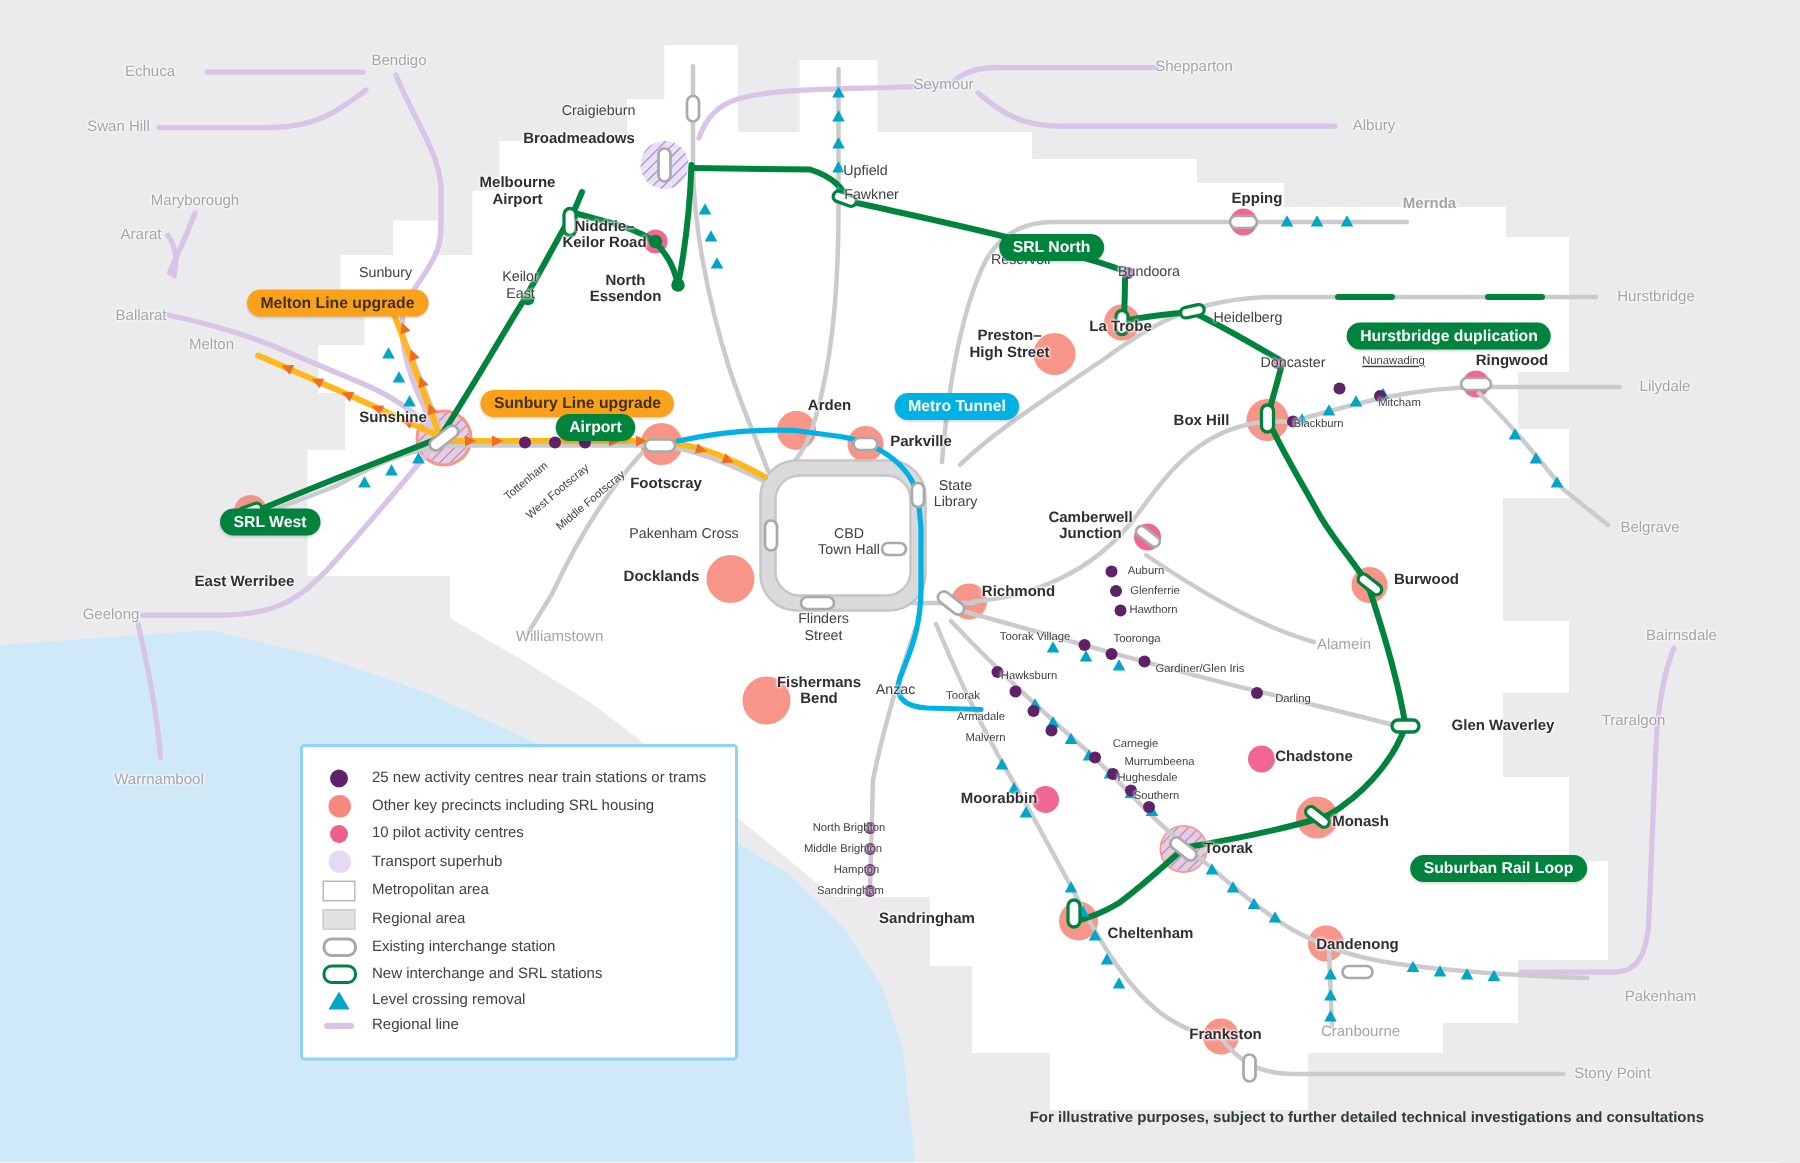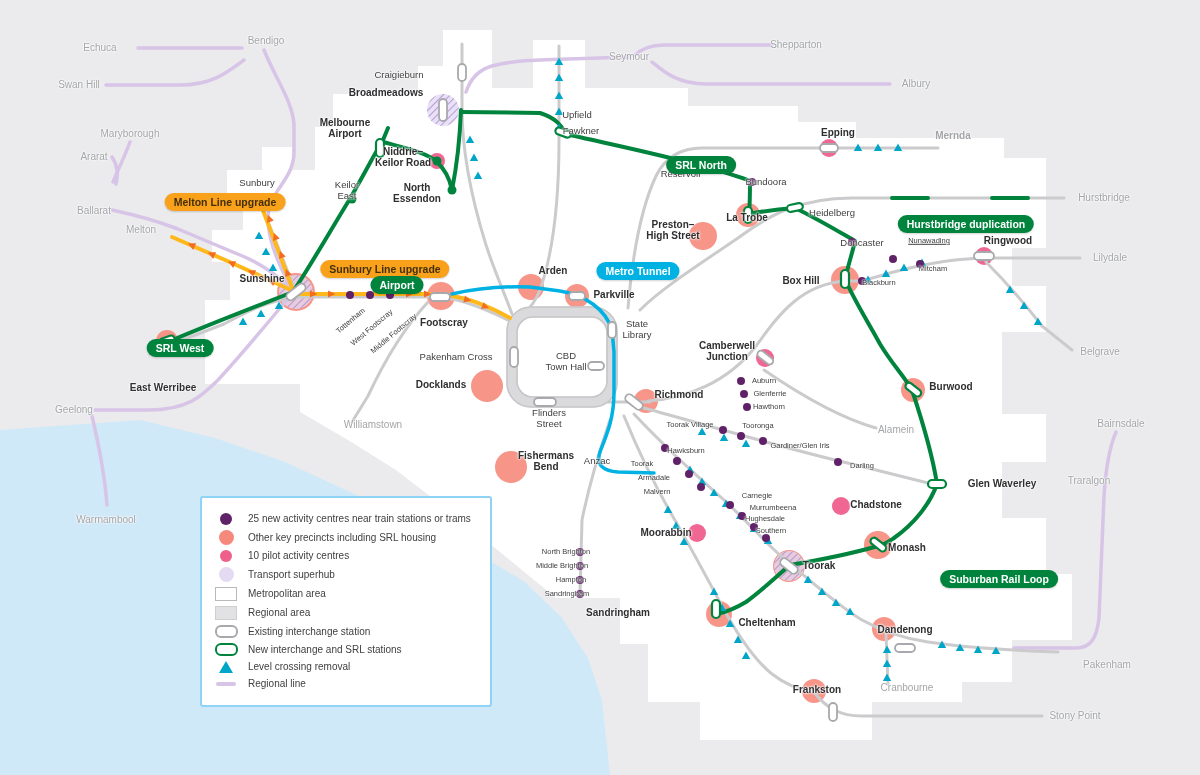--- a/index.html
+++ b/index.html
@@ -494,13 +494,14 @@
         </div>
         <div class="lg-row">
           <span class="lg-ic">
             <span class="ic ic-regional-line"></span>
           </span>
           <span>Regional line</span>
         </div>
       </div>
   </div>
 
+  <div class="footer">For illustrative purposes, subject to further detailed technical investigations and consultations</div>
 </div>
 
 </body></html>

